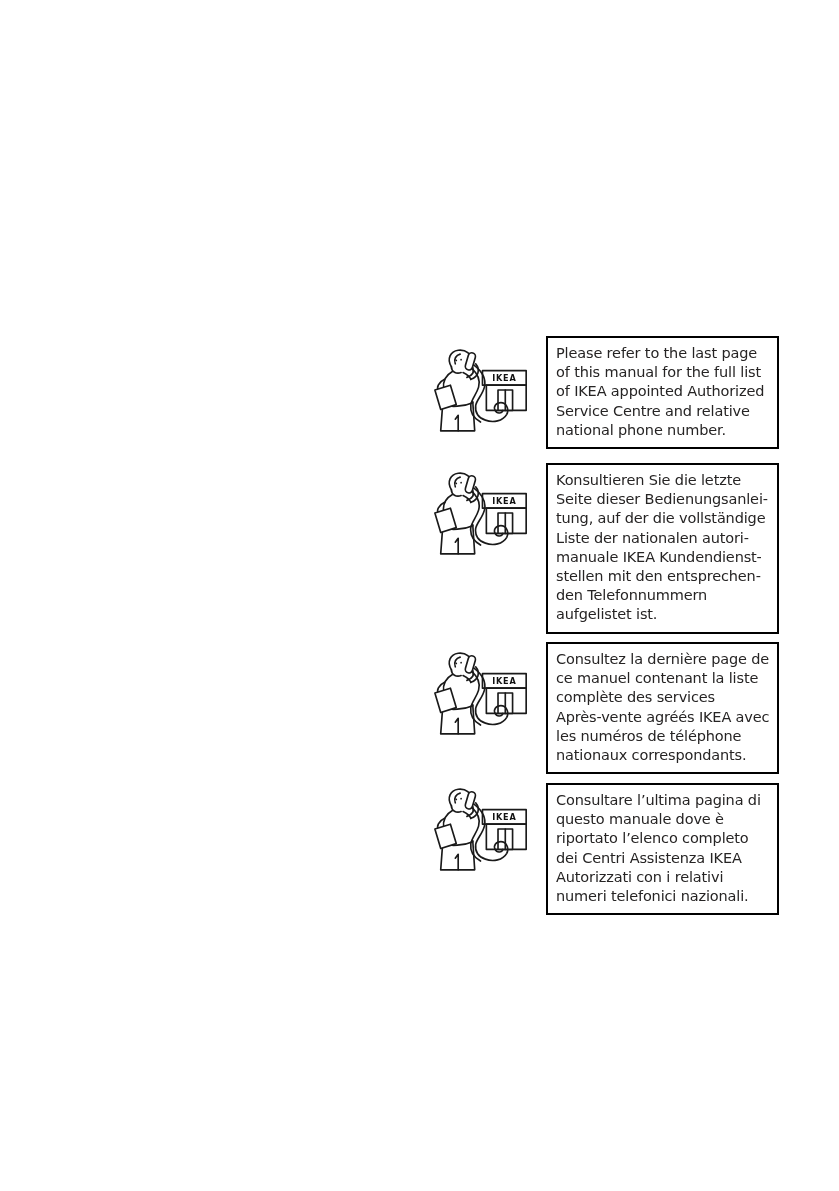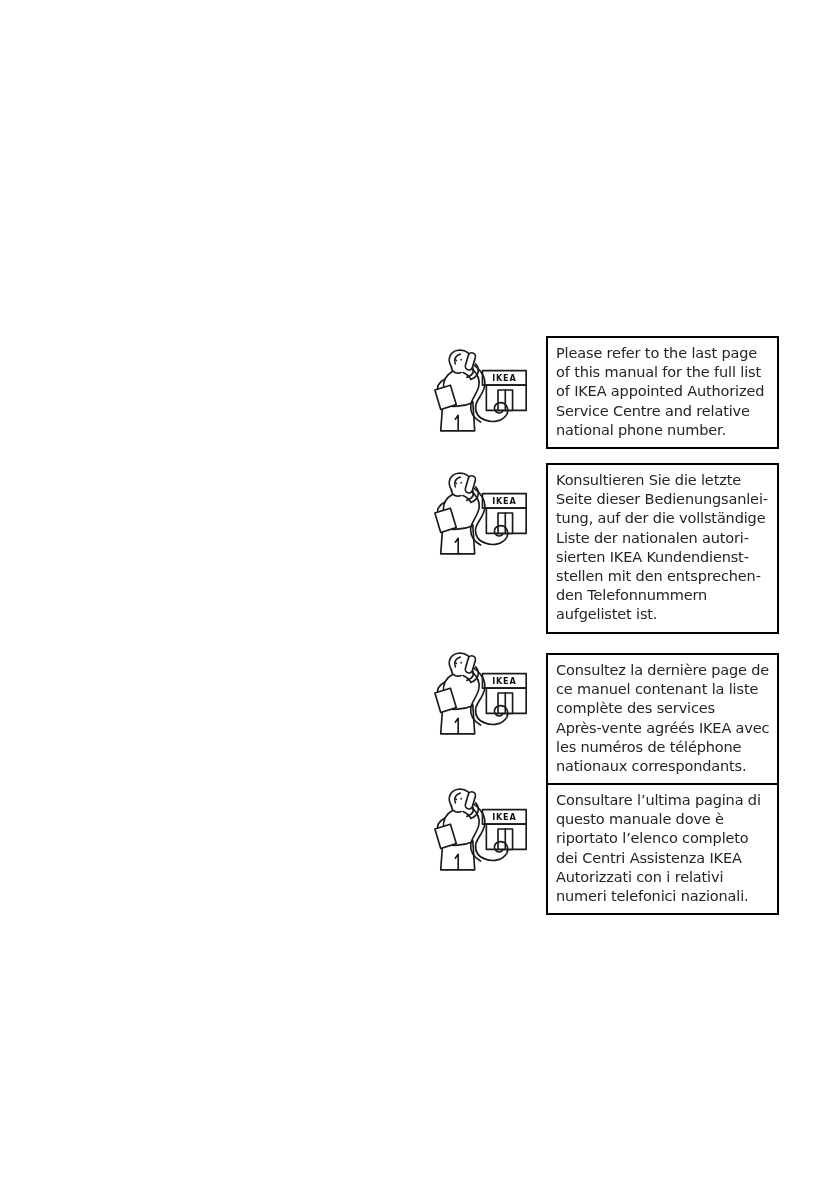--- a/index.html
+++ b/index.html
@@ -106,35 +106,35 @@
       <svg viewBox="0 0 104 92">
         <use href="#ikea-art"></use>
         <text class="sign-text" x="75.5" y="36">IKEA</text>
       </svg>
     </div>
     <div class="notice-box" style="top:0">
       <p class="notice-text">Konsultieren Sie die letzte
 Seite dieser Bedienungsanlei-
 tung, auf der die vollständige
 Liste der nationalen autori-
-sierten IKEA Kundendienst-
+manuale IKEA Kundendienst-
 stellen mit den entsprechen-
 den Telefonnummern
 aufgelistet ist.</p>
     </div>
   </section>
 
   <section class="notice-row" style="top:642px">
     <div class="figure" style="left:431px; top:5px">
       <svg viewBox="0 0 104 92">
         <use href="#ikea-art"></use>
         <text class="sign-text" x="75.5" y="36">IKEA</text>
       </svg>
     </div>
-    <div class="notice-box" style="top:11px">
+    <div class="notice-box" style="top:0">
       <p class="notice-text">Consultez la dernière page de
 ce manuel contenant la liste
 complète des services
 Après-vente agréés IKEA avec
 les numéros de téléphone
 nationaux correspondants.</p>
     </div>
   </section>
 
   <section class="notice-row" style="top:779px">

